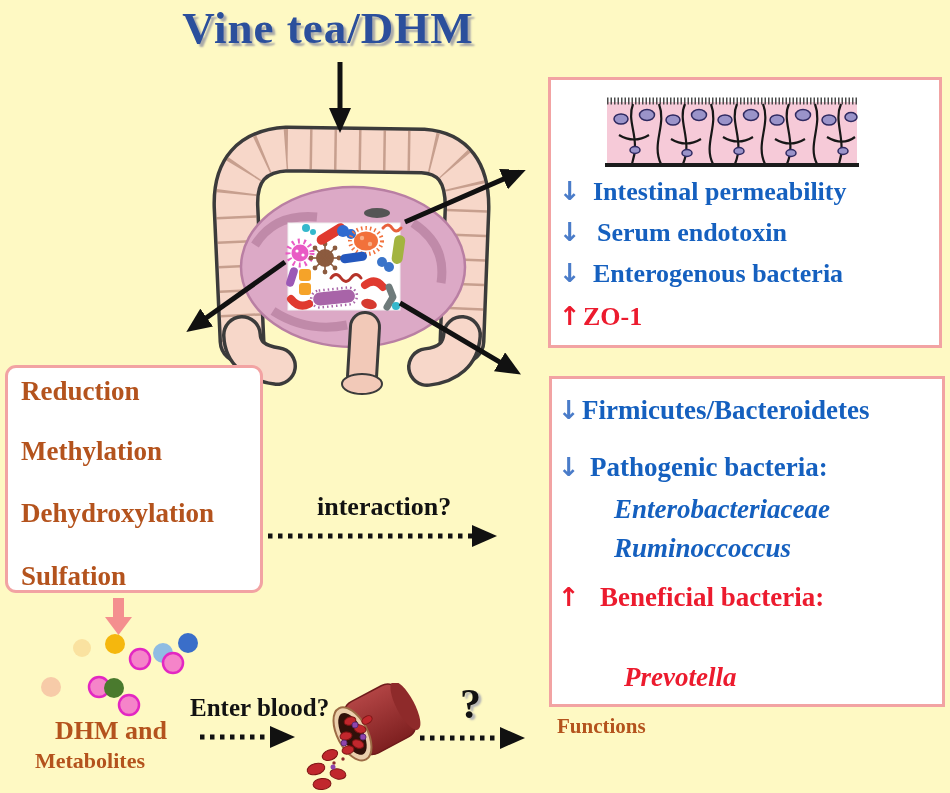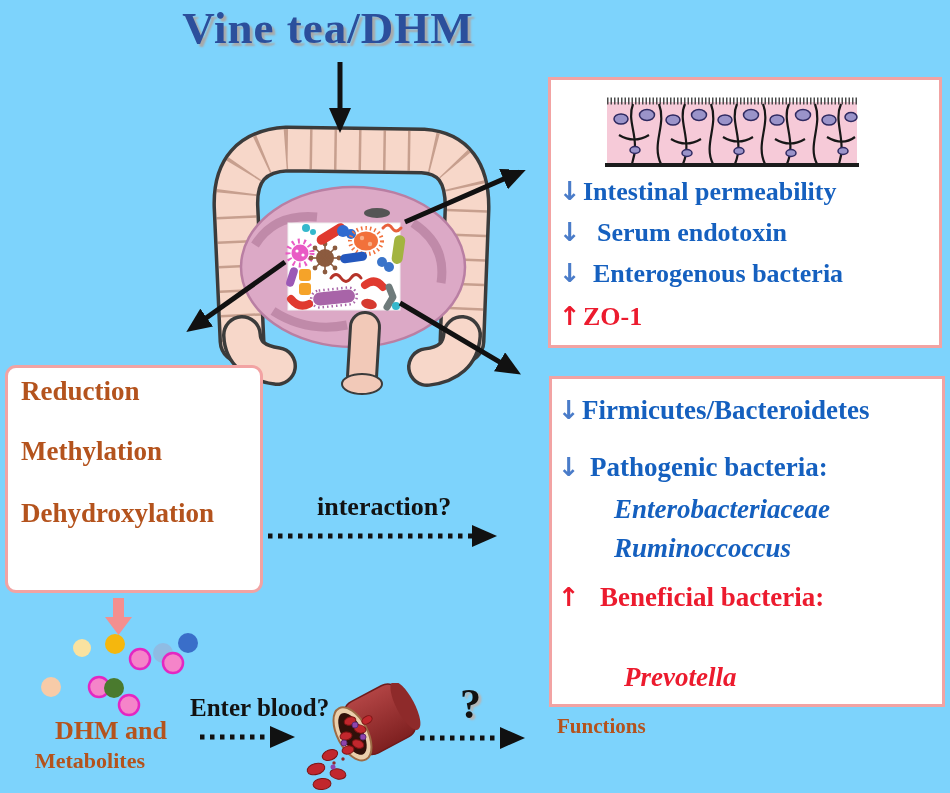--- a/index.html
+++ b/index.html
@@ -1,16 +1,16 @@
 <!DOCTYPE html>
 <html><head>
 <meta charset="utf-8">
 <style>
   html,body{margin:0;padding:0;background:#fff;}
-  .canvas{position:relative;width:950px;height:793px;background:#7dd3fc;overflow:hidden;
+  .canvas{position:relative;width:950px;height:793px;background:#fef9c3;overflow:hidden;
           font-family:"Liberation Serif","DejaVu Serif",serif;}
   .abs{position:absolute;}
   .title{left:128px;top:2px;width:400px;text-align:center;font-size:45px;font-weight:bold;
          color:#2b4f9c;text-shadow:3px 3px 2px #a9a9a9;letter-spacing:1px;}
   .box{position:absolute;border:3px solid #f2a3a3;background:#fff;}
   .box-left{left:5px;top:365px;width:252px;height:222px;border-radius:11px;}
   .box-tr{left:548px;top:77px;width:388px;height:265px;}
   .box-br{left:549px;top:376px;width:390px;height:325px;}
   .proc{position:absolute;left:13px;font-size:27px;font-weight:bold;color:#b4531d;white-space:nowrap;}
   .row{position:absolute;display:flex;align-items:baseline;white-space:nowrap;font-weight:bold;}
@@ -118,20 +118,21 @@
       <path d="M 180 232 L 177 282" fill="none" stroke="#3b3b3b" stroke-width="32" stroke-linecap="round"></path>
       <path d="M 180 232 L 177 282" fill="none" stroke="#f2c9b8" stroke-width="26" stroke-linecap="round"></path>
       <ellipse cx="177" cy="289" rx="20" ry="10" fill="#f2c9b8" stroke="#3b3b3b" stroke-width="2"></ellipse>
     </g>
   </svg>
 
   <div class="box box-left">
     <div class="proc" style="top:8px">Reduction</div>
     <div class="proc" style="top:68px">Methylation</div>
     <div class="proc" style="top:130px">Dehydroxylation</div>
+    <div class="proc" style="top:193px">Sulfation</div>
   </div>
 
   <div class="box box-tr">
     <svg class="abs" style="left:54px;top:15px;" width="254" height="74" viewBox="0 0 254 74">
       <rect x="2" y="7" width="250" height="62" fill="#f6cad8"></rect>
       <line x1="2" y1="6" x2="252" y2="6" stroke="#4a4a4a" stroke-width="7" stroke-dasharray="1.5 2"></line>
       <g fill="none" stroke="#171717" stroke-width="2.2">
         <path d="M 28 9 C 21 28 36 42 27 69"></path>
         <path d="M 54 9 C 62 30 46 48 56 69"></path>
         <path d="M 80 9 C 72 26 88 46 78 69"></path>
@@ -161,21 +162,21 @@
         <ellipse cx="30" cy="55" rx="5" ry="3.5"></ellipse>
           <ellipse cx="82" cy="58" rx="5" ry="3.5"></ellipse>
         <ellipse cx="134" cy="56" rx="5" ry="3.5"></ellipse>
           <ellipse cx="186" cy="58" rx="5" ry="3.5"></ellipse>
         <ellipse cx="238" cy="56" rx="5" ry="3.5"></ellipse>
       </g>
       <line x1="0" y1="70" x2="254" y2="70" stroke="#1c1c1c" stroke-width="4"></line>
     </svg>
     <div class="row" style="left:8px;top:96px">
       <span class="arr blue">↓</span>
-      <span class="lbl blue" style="">Intestinal permeability</span>
+      <span class="lbl blue" style="margin-left:10px">Intestinal permeability</span>
     </div>
     <div class="row" style="left:8px;top:137px">
       <span class="arr blue">↓</span>
       <span class="lbl blue" style="margin-left:14px">Serum endotoxin</span>
     </div>
     <div class="row" style="left:8px;top:178px">
       <span class="arr blue">↓</span>
       <span class="lbl blue" style="margin-left:10px">Enterogenous bacteria</span>
     </div>
     <div class="row" style="left:8px;top:221px">

